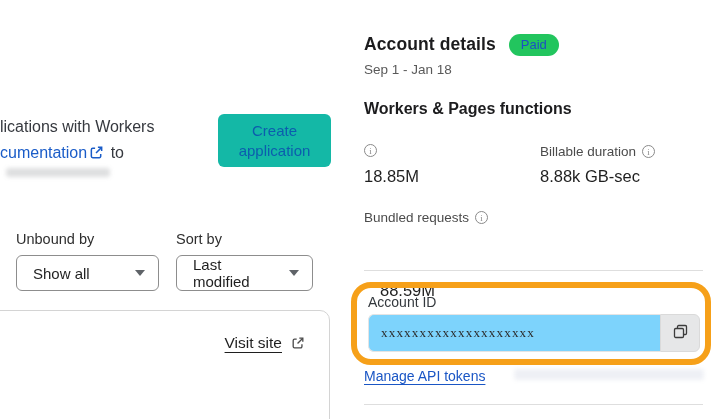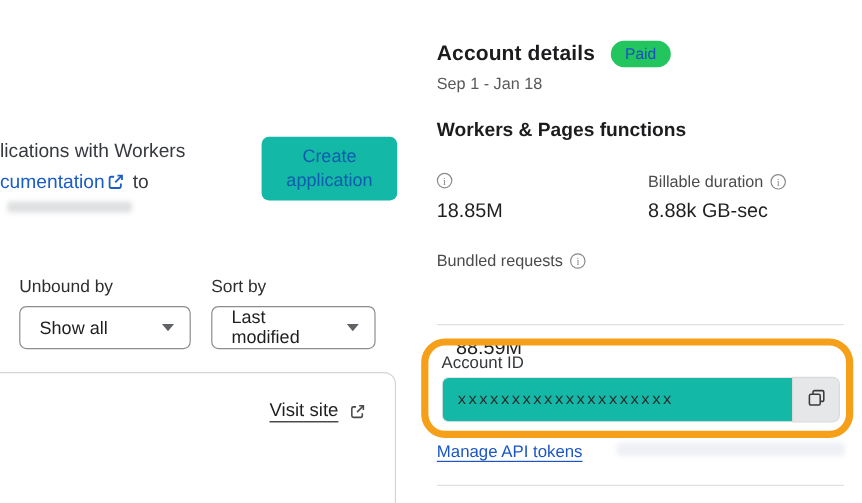--- a/index.html
+++ b/index.html
@@ -56,22 +56,22 @@
   .info-icon {
     display:inline-block; width:13px; height:13px; border:1px solid #8a8a8a; border-radius:50%;
     color:#8a8a8a; font-size:9px; line-height:12px; text-align:center;
     font-family:"Liberation Serif","DejaVu Serif",serif; cursor:pointer;
   }
   .divider { height:1px; background:#dedede; width:339px; left:0; }
 
   .account-id-label { left:4px; top:294px; font-size:14px; color:#33383d; }
   .account-id-row { left:4px; top:314px; width:332px; height:38px; display:flex; }
   .account-id-input {
-    flex:1; height:38px; background:#14b8a6; border:1px solid #e4e4e4; border-right:none;
-    border-radius:6px 0 0 6px; padding:0 12px; font-family:Liberation Mono, monospace;
+    flex:1; height:38px; background:#7dd3fc; border:1px solid #e4e4e4; border-right:none;
+    border-radius:6px 0 0 6px; padding:0 12px; font-family:Liberation Serif, serif;
     font-size:13px; letter-spacing:1.2px; color:#2b2b2b; outline:none;
   }
   .copy-btn {
     width:40px; height:38px; background:#e6e7e8; border:1px solid #dadada;
     border-radius:0 6px 6px 0; display:flex; align-items:center; justify-content:center; cursor:pointer;
   }
 
   .annotation {
     left:-13px; top:282px; width:360px; height:83px;
     border:6px solid #f6a019; border-radius:20px; pointer-events:none;

